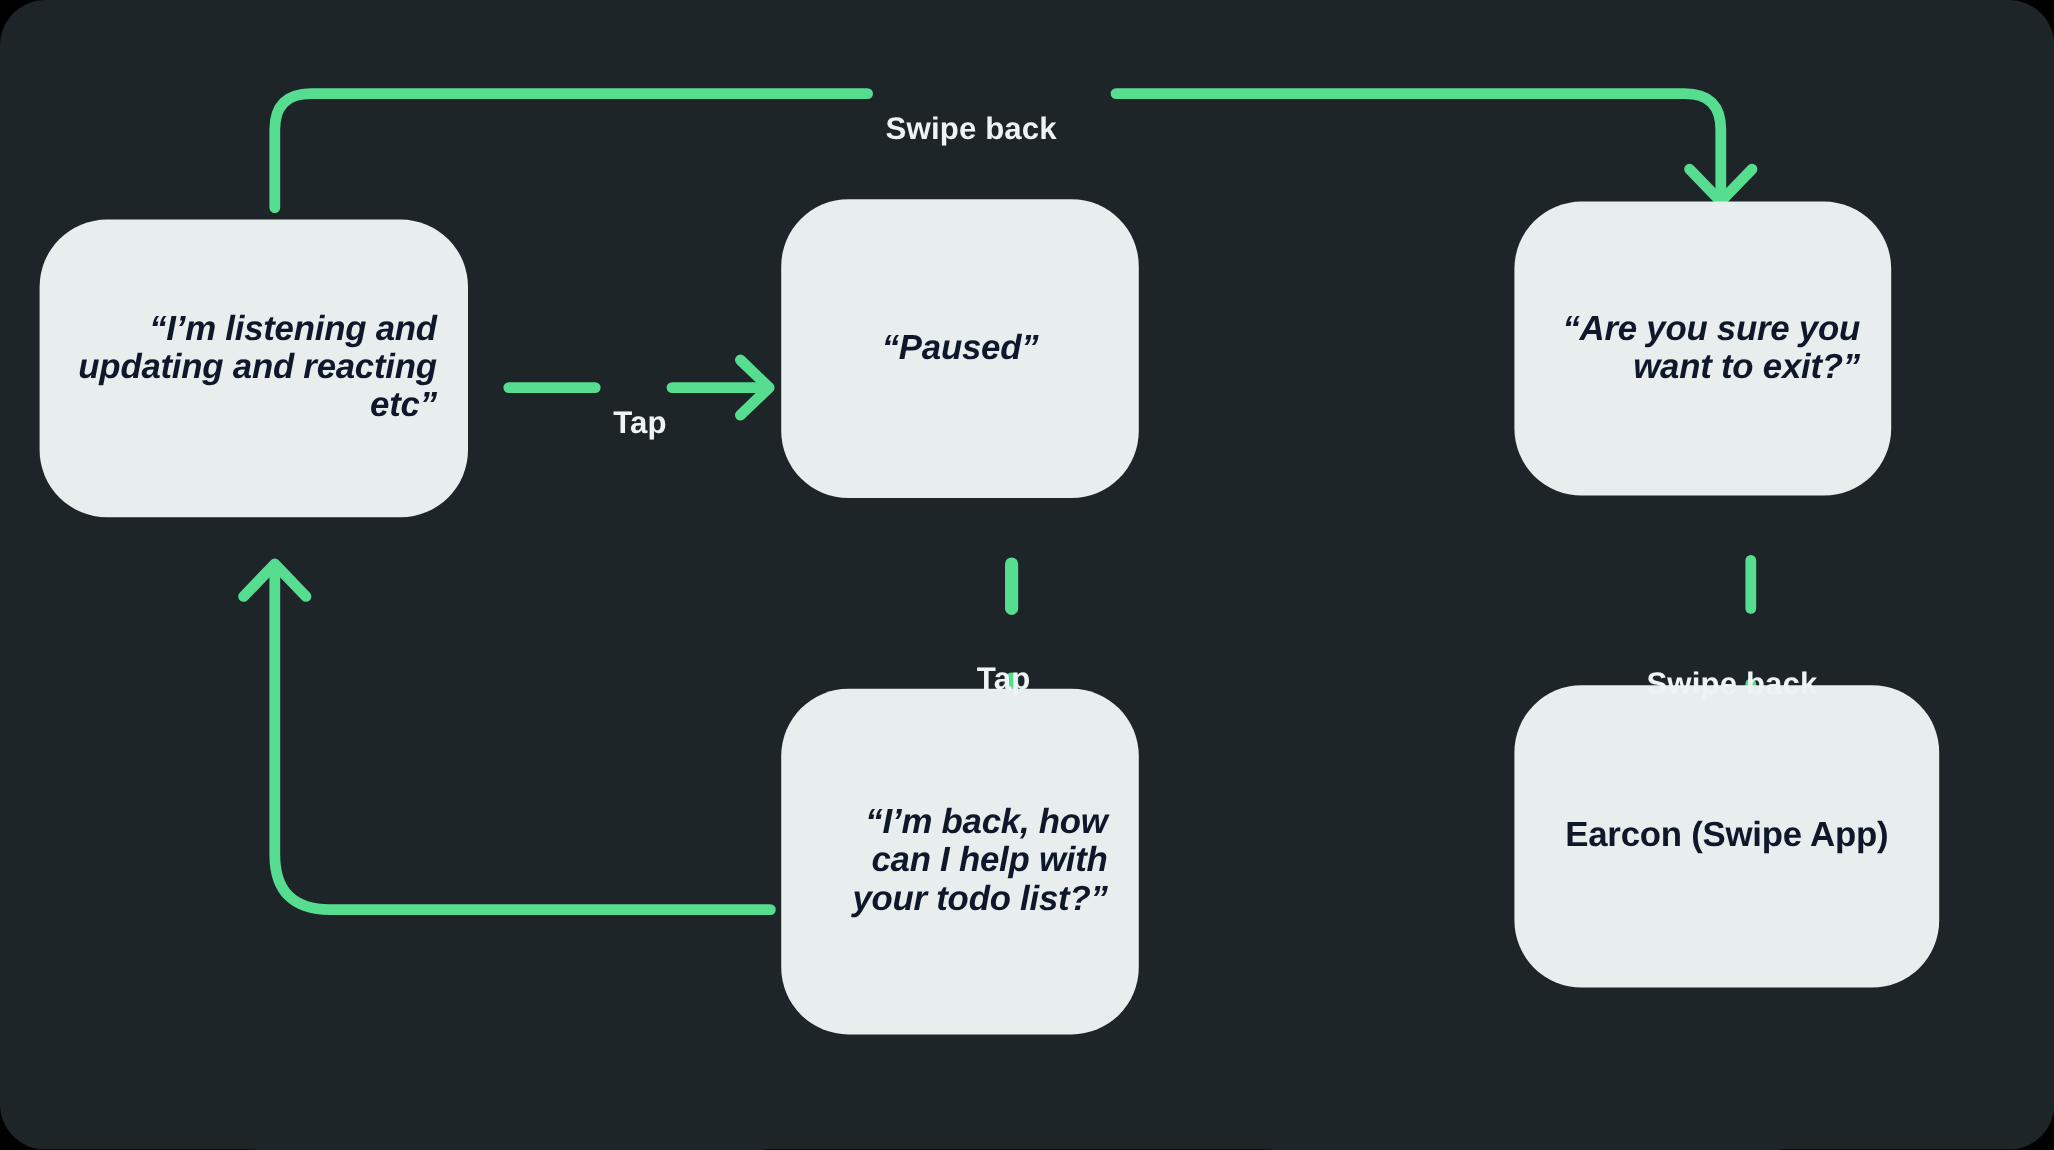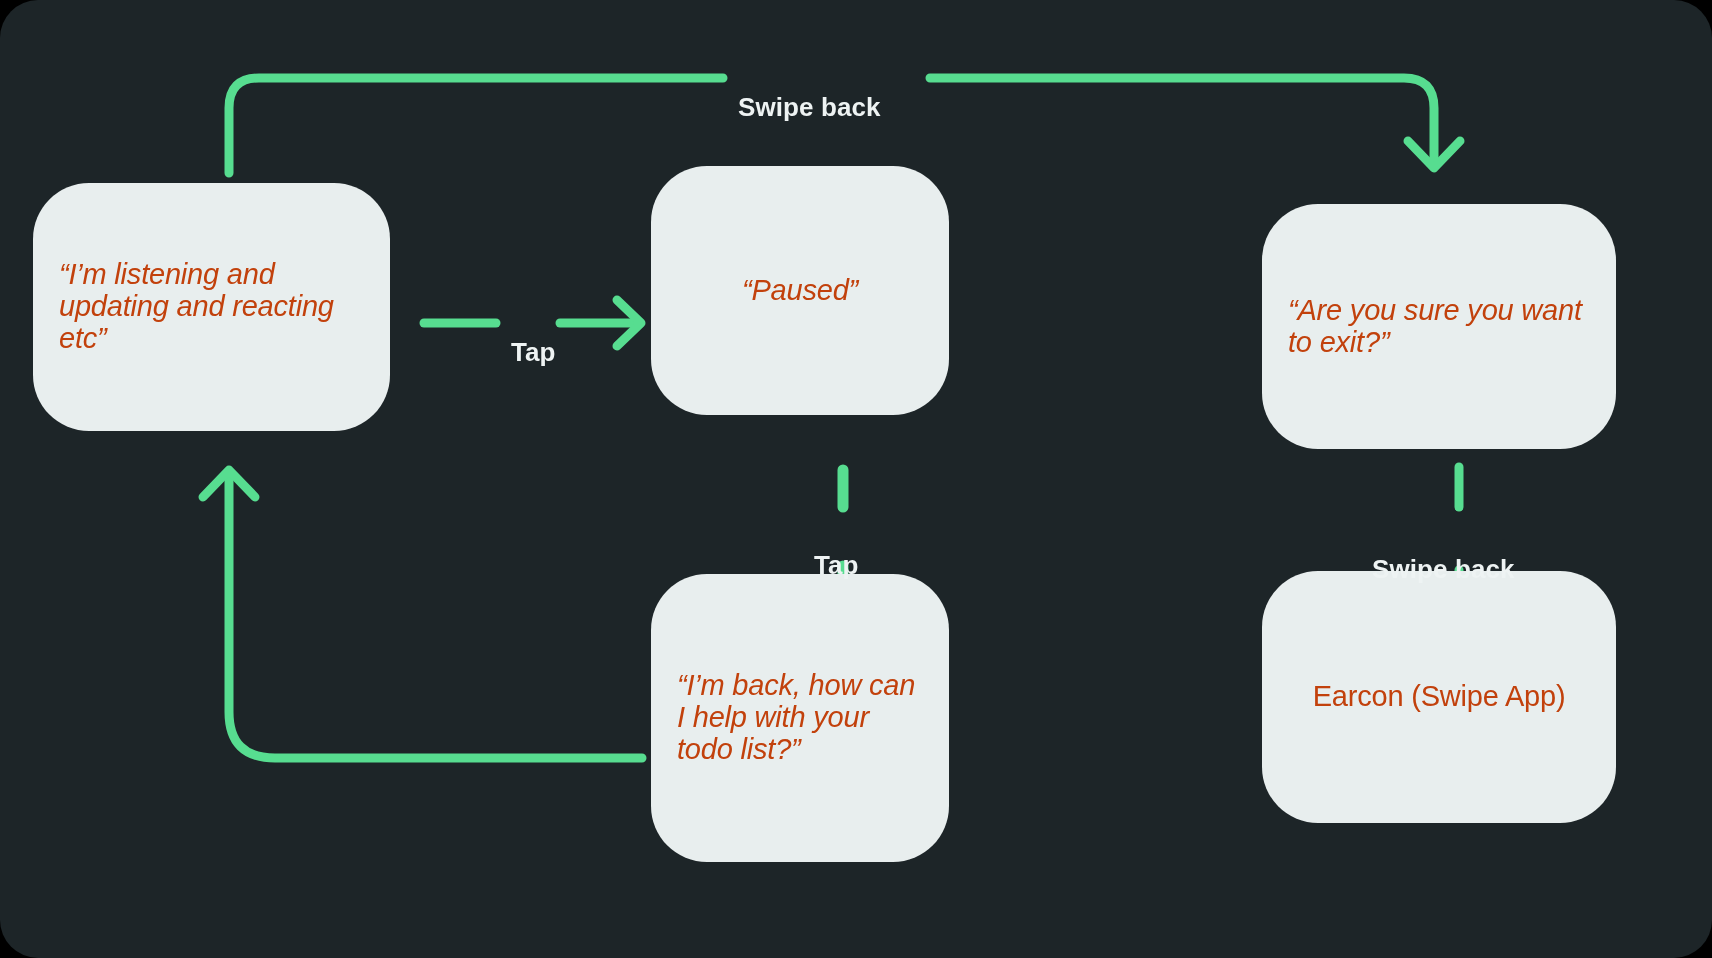--- a/index.html
+++ b/index.html
@@ -34,36 +34,36 @@
     background: #e8eeee;
     border-radius: 56px;
     display: flex;
     align-items: center;
     justify-content: center;
     box-sizing: border-box;
     padding: 0 26px;
     z-index: 3;
   }
   .node-label {
-    font-weight: normal;
+    font-weight: bold;
     font-style: italic;
-    color: #c2410c;
-    text-align: left;
+    color: #0f172a;
+    text-align: right;
     font-size: 29px;
     line-height: 1.1;
     letter-spacing: -0.2px;
   }
   .node-label.plain {
     font-style: normal;
     font-size: 29px;
   }
   
   #node-listening { left: 33px;   top: 183px; width: 357px; height: 248px; }
   #node-paused    { left: 651px;  top: 166px; width: 298px; height: 249px; }
-  #node-confirm   { left: 1262px; top: 168px; width: 354px; height: 245px; margin-top: 36px; }
+  #node-confirm   { left: 1262px; top: 168px; width: 314px; height: 245px; }
   #node-back      { left: 651px;  top: 574px; width: 298px; height: 288px; }
   #node-earcon    { left: 1262px; top: 571px; width: 354px; height: 252px; }
 
   .edge-label {
     position: absolute;
     color: #eef3f3;
     font-weight: bold;
     font-size: 26px;
     letter-spacing: 0.1px;
     white-space: nowrap;

